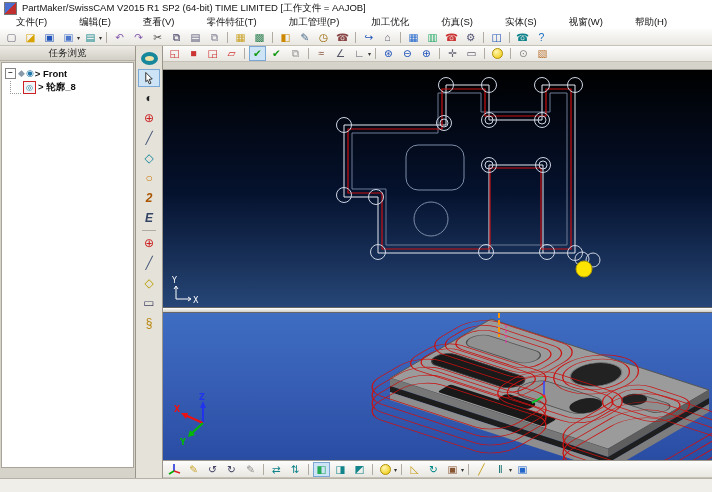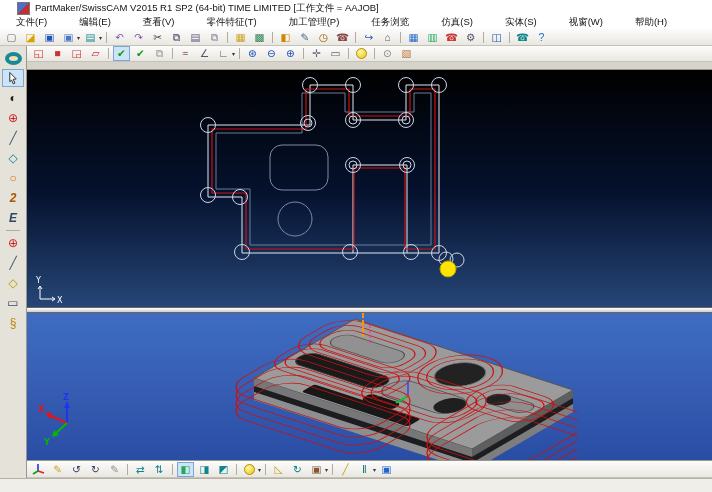--- a/index.html
+++ b/index.html
@@ -1,18 +1,18 @@
 <!DOCTYPE html>
 <html><head>
 <meta charset="utf-8">
 <style>
   html,body{margin:0;padding:0;}
   body{width:712px;height:492px;position:relative;overflow:hidden;background:#f0eee8;
        font-family:"Liberation Sans","DejaVu Sans",sans-serif;-webkit-font-smoothing:antialiased;}
-  .titlebar{height:16px;background:#ffffff;display:flex;align-items:center;padding-left:17px;
+  .titlebar{height:16px;background:#ffffff;display:flex;align-items:center;padding-left:4px;
             font-size:9.5px;color:#111;white-space:nowrap;}
   .appicon{width:11px;height:11px;margin-right:5px;border:1px solid #777;
            background:linear-gradient(135deg,#4a6fd0 50%,#c03030 50%);flex:0 0 auto;}
   .menubar{height:13px;background:#ffffff;display:flex;align-items:center;font-size:9.5px;color:#111;}
   .menubar span{padding:0 16px;cursor:default;}
   .toolbar{background:linear-gradient(#fcfcfb,#e9e7e1);border-bottom:1px solid #c6c2b8;
            display:flex;align-items:center;padding:0 2px;}
   #toolbar1{height:16px;}
   #toolbar2{height:15px;}
   #toolbar3{height:16px;border-top:1px solid #9a968c;}
@@ -59,21 +59,21 @@
   <span class="appicon"></span>
   <span>PartMaker/SwissCAM V2015 R1 SP2 (64-bit) TIME LIMITED [工作文件 = AAJOB]</span>
 </div>
 
 <div class="menubar">
   <span>文件(F)</span>
   <span>编辑(E)</span>
   <span>查看(V)</span>
   <span>零件特征(T)</span>
   <span>加工管理(P)</span>
-  <span>任务浏览</span>
+  <span>加工优化</span>
   <span>仿真(S)</span>
   <span>实体(S)</span>
   <span>视窗(W)</span>
   <span>帮助(H)</span>
 </div>
 
 <div class="toolbar" id="toolbar1">
     <span class="tbtn">
       <span class="g" style="color:#667">▢</span>
     </span>
@@ -158,20 +158,36 @@
     <span class="tbtn">
       <span class="g" style="color:#11848c">☎</span>
     </span>
     <span class="tbtn">
       <span class="g" style="color:#1a6fc4">?</span>
     </span>
   </div>
 
 <div class="main">
 
+  <div class="sidebar">
+    <div class="sidebar-header">任务浏览</div>
+    <div class="tree">
+      <div class="tree-row">
+        <span class="ebox">−</span>
+        <span class="tico" style="color:#8899aa;">◆</span>
+        <span class="tico" style="color:#2277aa;">◉</span>
+        <span>&gt; Front</span>
+      </div>
+      <div class="tree-row">
+        <span class="connector"></span>
+        <span class="redbox">◎</span>
+        <span>&gt; 轮廓_8</span>
+      </div>
+    </div>
+  </div>
 
   <div class="palette" id="palette">
       <span class="tbtn">
         <span class="donut"></span>
       </span>
       <span class="tbtn sel">
         <svg width="12" height="13" viewBox="0 0 13 13">
           <path d="M3 0 L10 7 L6.7 7.4 L8.6 11.5 L6.8 12.3 L5 8.2 L3 10 Z" fill="#fff" stroke="#222" stroke-width="1"></path>
         </svg>
       </span>

